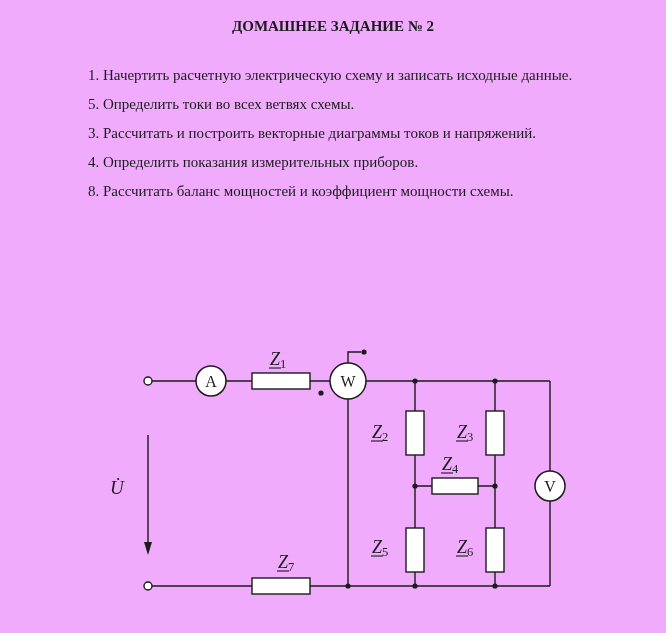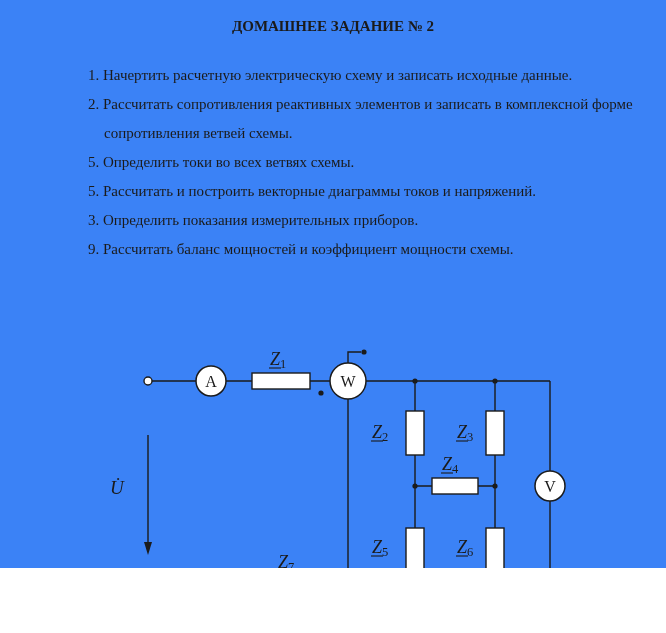--- a/index.html
+++ b/index.html
@@ -1,20 +1,20 @@
 <!DOCTYPE html>
 <html><head>
 <meta charset="utf-8">
 <style>
   html, body { margin: 0; padding: 0; background: #ffffff; }
   .page {
     position: relative;
     width: 666px;
-    height: 568px;
-    background: #3b82f6;
+    height: 633px;
+    background: #f0abfc;
     font-family: "Liberation Serif", serif;
     color: #1b1b1b;
     overflow: hidden;
   }
   .titles {
     padding-top: 13px;
     text-align: center;
     font-weight: bold;
     font-size: 15px;
     line-height: 26px;
@@ -66,25 +66,24 @@
 <body>
 
 <div class="page">
 
   <div class="titles">
     <div class="title1">ДОМАШНЕЕ ЗАДАНИЕ № 2</div>
   </div>
 
   <div class="tasks">
     <div class="task">1. Начертить расчетную электрическую схему и записать исходные данные.</div>
-    <div class="task">2. Рассчитать сопротивления реактивных элементов и записать в комплексной форме сопротивления ветвей схемы.</div>
     <div class="task">5. Определить токи во всех ветвях схемы.</div>
-    <div class="task">5. Рассчитать и построить векторные диаграммы токов и напряжений.</div>
-    <div class="task">3. Определить показания измерительных приборов.</div>
-    <div class="task">9. Рассчитать баланс мощностей и коэффициент мощности схемы.</div>
+    <div class="task">3. Рассчитать и построить векторные диаграммы токов и напряжений.</div>
+    <div class="task">4. Определить показания измерительных приборов.</div>
+    <div class="task">8. Рассчитать баланс мощностей и коэффициент мощности схемы.</div>
   </div>
 
   <svg class="circuit" width="666" height="295" viewBox="0 0 666 295">
 
     <path class="wire" d="M152,43 H196 M226,43 H252 M310,43 H330 M366,43 H550"></path>
     <path class="wire" d="M550,43 V133 M550,163 V248"></path>
     <path class="wire" d="M415,43 V73 M415,117 V190 M415,234 V248"></path>
     <path class="wire" d="M495,43 V73 M495,117 V190 M495,234 V248"></path>
     <path class="wire" d="M415,148 H432 M478,148 H495"></path>
     <path class="wire" d="M348,61 V248 M348,25 V14 H361"></path>

